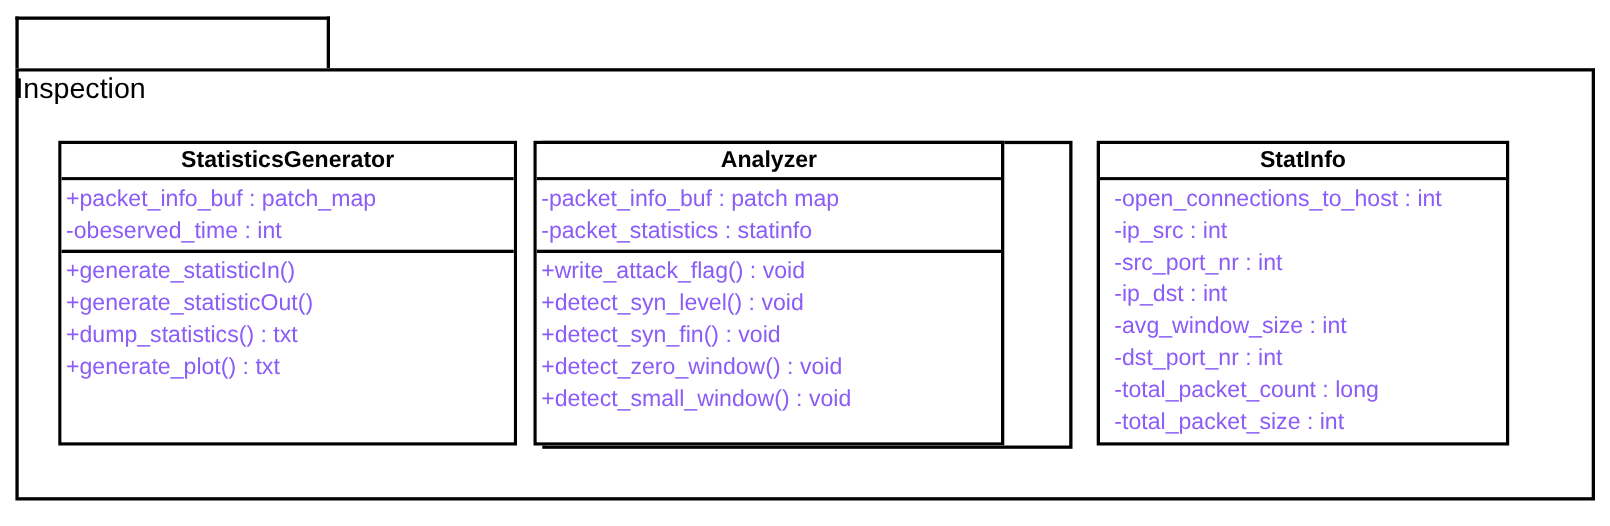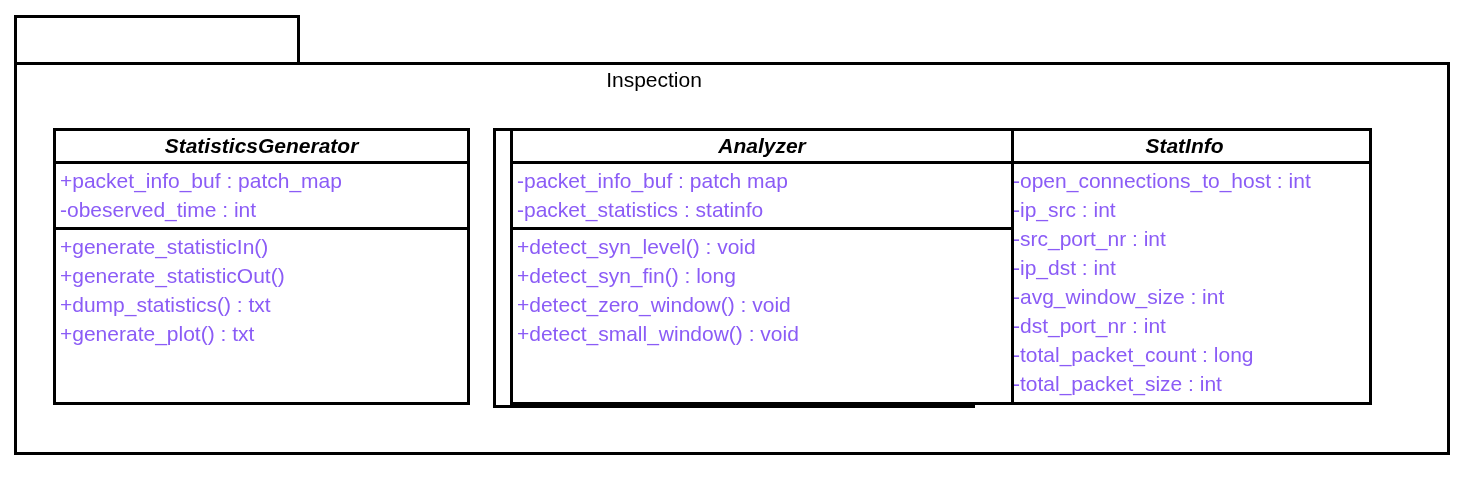--- a/index.html
+++ b/index.html
@@ -44,22 +44,22 @@
     border: 3px solid #000;
     background: #fff;
     box-sizing: border-box;
     z-index: 2;
   }
   .package-title {
     position: absolute;
     left: 14px;
     top: 66px;
     width: 1280px;
-    text-align: center;
-    font-size: 21px;
+    text-align: left;
+    font-size: 26px;
     line-height: 28px;
     font-weight: normal;
     color: #000;
     z-index: 4;
     white-space: nowrap;
   }
 
   
   .uml-class {
     position: absolute;
@@ -72,21 +72,20 @@
   }
   .uml-class .class-name {
     font-size: 21px;
     font-weight: bold;
     text-align: center;
     line-height: 27px;
     padding: 1px 4px 2px 4px;
     border-bottom: 3px solid #000;
     white-space: nowrap;
     background: #fff;
-    font-style: italic;
   }
   .uml-class .compartment {
     padding: 2px 0 3px 4px;
     background: #fff;
   }
   .uml-class .compartment.attrs {
     border-bottom: 3px solid #000;
   }
   .uml-class .compartment.ops {
     flex: 1 1 auto;
@@ -113,23 +112,23 @@
     left: 493px;
     top: 128px;
     width: 482px;
     height: 280px;
     border: 3px solid #000;
     background: #fff;
     box-sizing: border-box;
     z-index: 4;
   }
   #class-analyzer {
-    left: 510px;
+    left: 485px;
     top: 128px;
-    width: 504px;
+    width: 428px;
     height: 277px;
     z-index: 6;
     justify-content: center;
   }
 
   #class-statinfo {
     left: 997px;
     top: 128px;
     width: 375px;
     height: 277px;
@@ -164,22 +163,23 @@
   </div>
 
   <div id="analyzer-outer"></div>
   <div class="uml-class" id="class-analyzer">
     <div class="class-name">Analyzer</div>
     <div class="compartment attrs">
       <div class="member">-packet_info_buf : patch map</div>
       <div class="member">-packet_statistics : statinfo</div>
     </div>
     <div class="compartment ops">
+      <div class="member">+write_attack_flag() : void</div>
       <div class="member">+detect_syn_level() : void</div>
-      <div class="member">+detect_syn_fin() : long</div>
+      <div class="member">+detect_syn_fin() : void</div>
       <div class="member">+detect_zero_window() : void</div>
       <div class="member">+detect_small_window() : void</div>
     </div>
   </div>
 
   <div class="uml-class" id="class-statinfo">
     <div class="class-name">StatInfo</div>
     <div class="compartment attrs">
       <div class="member">-open_connections_to_host : int</div>
       <div class="member">-ip_src : int</div>

